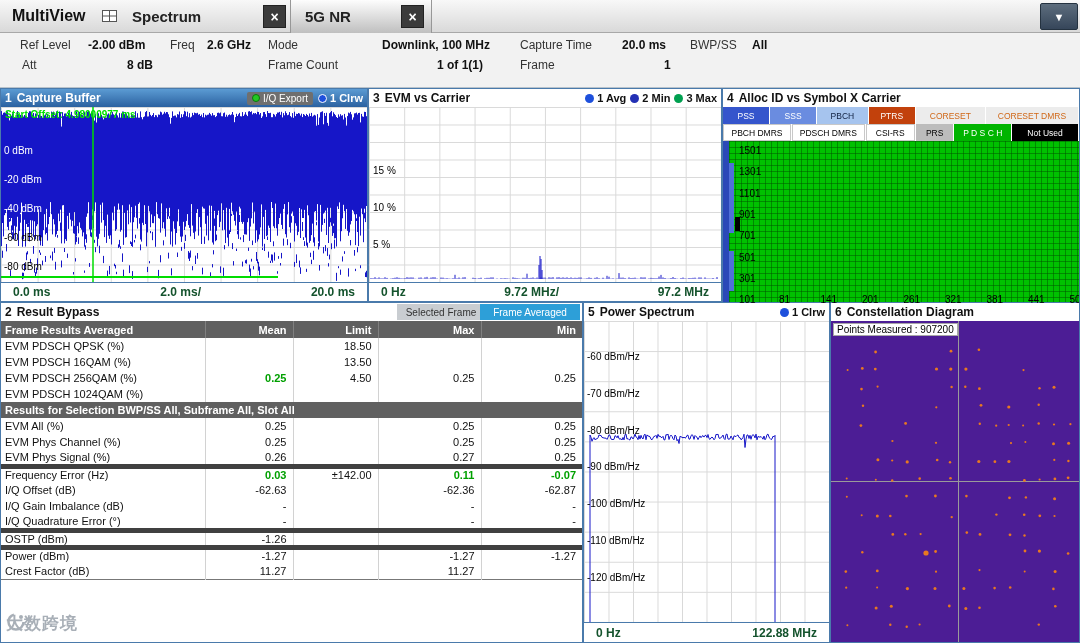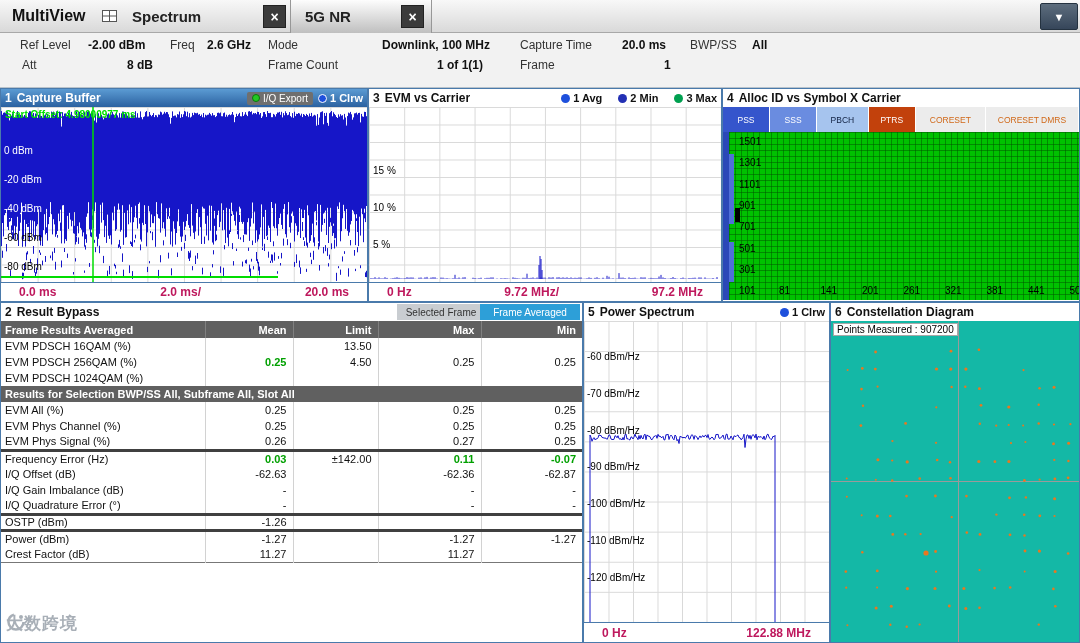--- a/index.html
+++ b/index.html
@@ -43,29 +43,29 @@
   .dot{width:9px;height:9px;border-radius:50%;display:inline-block;flex:none}
   .tracelab{font-size:11px;font-weight:bold;display:flex;align-items:center;gap:3px}
   .iqchip{display:flex;align-items:center;gap:3px;background:#6f6f6f;color:#fff;
     font-size:10px;font-weight:normal;padding:1px 5px;border-radius:2px;cursor:pointer}
   .iqdot{width:8px;height:8px;border-radius:50%;background:#22c822;border:1px solid #0a7a0a}
   .plot{position:relative;background:#fff;overflow:hidden;
     background-image:linear-gradient(to right,#d9d9d9 1px,transparent 1px),
                      linear-gradient(to bottom,#d9d9d9 1px,transparent 1px);
     background-size:10% 100%,100% 10%}
   .xaxis{height:19px;display:flex;justify-content:space-between;align-items:center;
-    padding:0 18px;font-size:12px;font-weight:bold;color:#be185d;border-top:1px solid #4a7aab;background:#fff}
+    padding:0 12px;font-size:12px;font-weight:bold;color:#14532d;border-top:1px solid #4a7aab;background:#fff}
   .ylab{position:absolute;font-size:10px;white-space:nowrap;z-index:3}
   svg{position:absolute;left:0;top:0}
 
   
   #capture-offset{position:absolute;left:4px;top:2px;font-size:10px;color:#00e000;z-index:4;font-weight:bold}
 
   
-  #alloc-legend1,#alloc-legend2{display:flex;height:25px}
+  #alloc-legend1,#alloc-legend2{display:flex;height:17px}
   .chip{display:flex;align-items:center;justify-content:center;font-size:8.5px;
     white-space:nowrap;overflow:hidden;margin-right:1px}
   #alloc-grid{position:relative;height:168px;background:#00c100;overflow:hidden;
     background-image:linear-gradient(rgba(0,85,0,.5) 1px,transparent 1px),
                      linear-gradient(90deg,rgba(0,85,0,.5) 1px,transparent 1px);
     background-size:6px 6px}
 
   
   #rtab1{position:absolute;right:97px;top:1px;width:88px;height:16px;background:#c9cdd1;color:#333;
     font-size:10px;font-weight:normal;display:flex;align-items:center;justify-content:center;cursor:pointer}
@@ -74,21 +74,21 @@
   #rtable{border-collapse:collapse;table-layout:fixed;width:581px;font-size:11px;color:#111;
     border-bottom:1px solid #777}
   #rtable th{background:#606060;color:#fff;font-weight:bold;height:17px;text-align:right;padding:0 6px;
     border-right:1px solid #808080}
   #rtable th.nm{text-align:left;padding-left:4px}
   #rtable td{height:16px;padding:0 6px;border-right:1px solid #d2d2d2;white-space:nowrap;overflow:hidden}
   #rtable td:last-child,#rtable th:last-child{border-right:none}
   #rtable td.nm{text-align:left;padding:0 2px 0 4px}
   #rtable td.val{text-align:right}
   #rtable td.sect{background:#606060;color:#fff;font-weight:bold;text-align:left;padding-left:4px}
-  #rtable tr.sep td{border-bottom:3px solid #404040}
+  #rtable tr.sep td{border-bottom:5px solid #404040}
   .grn{color:#00a000 !important;font-weight:bold}
 
   
   #pts-box{position:absolute;left:2px;top:2px;font-size:10px;color:#000;background:#fff;
     border:1px solid #a8a8a8;padding:0 3px;z-index:4}
   .axis-v{position:absolute;left:127px;top:0;width:1px;height:100%;background:#9a9a9a}
   .axis-h{position:absolute;left:0;top:160px;width:100%;height:1px;background:#9a9a9a}
 
   
   #watermark{position:absolute;left:6px;top:612px;display:flex;align-items:center;gap:5px;
@@ -173,21 +173,21 @@
       <span>2.0 ms/</span>
       <span>20.0 ms</span>
     </div>
   </div>
 
   <div class="panel" style="left:368px;top:88px;width:354px;height:214px">
     <div class="ptitle">
       <span class="pnum">3</span>
       <span>EVM vs Carrier</span>
       <span class="spacer"></span>
-      <span id="evm-legend" style="display:flex;gap:16px">
+      <span id="evm-legend" style="display:flex;gap:4px">
           <span class="tracelab">
             <span class="dot" style="background: rgb(30, 80, 220);"></span>
             <span>1 Avg</span>
           </span>
           <span class="tracelab">
             <span class="dot" style="background: rgb(35, 48, 180);"></span>
             <span>2 Min</span>
           </span>
           <span class="tracelab">
             <span class="dot" style="background: rgb(0, 160, 80);"></span>
@@ -215,20 +215,28 @@
       <span class="pnum">4</span>
       <span>Alloc ID vs Symbol X Carrier</span>
     </div>
     <div id="alloc-legend1">
         <div class="chip" style="background: rgb(53, 85, 204); color: rgb(255, 255, 255); flex: 1 1 0%;">PSS</div>
         <div class="chip" style="background: rgb(106, 140, 224); color: rgb(255, 255, 255); flex: 1 1 0%;">SSS</div>
         <div class="chip" style="background: rgb(166, 196, 238); color: rgb(16, 32, 64); flex: 1.1 1 0%;">PBCH</div>
         <div class="chip" style="background: #c2410c; color: rgb(255, 255, 255); flex: 1 1 0%;">PTRS</div>
         <div class="chip" style="background: rgb(236, 236, 236); color: rgb(208, 104, 24); flex: 1.5 1 0%;">CORESET</div>
         <div class="chip" style="background: rgb(236, 236, 236); color: rgb(208, 104, 24); flex: 2 1 0%;">CORESET DMRS</div>
+      </div>
+    <div id="alloc-legend2">
+        <div class="chip" style="background: rgb(255, 255, 255); color: rgb(0, 0, 0); flex: 1.4 1 0%; border: 1px solid rgb(200, 200, 200);">PBCH DMRS</div>
+        <div class="chip" style="background: rgb(255, 255, 255); color: rgb(0, 0, 0); flex: 1.5 1 0%; border: 1px solid rgb(200, 200, 200);">PDSCH DMRS</div>
+        <div class="chip" style="background: rgb(255, 255, 255); color: rgb(0, 0, 0); flex: 1 1 0%; border: 1px solid rgb(200, 200, 200);">CSI-RS</div>
+        <div class="chip" style="background: rgb(188, 188, 188); color: rgb(0, 0, 0); flex: 0.8 1 0%;">PRS</div>
+        <div class="chip" style="background: rgb(0, 180, 0); color: rgb(255, 255, 255); flex: 1.2 1 0%;">P D S C H</div>
+        <div class="chip" style="background: rgb(0, 0, 0); color: rgb(255, 255, 255); flex: 1.4 1 0%;">Not Used</div>
       </div>
     <div id="alloc-grid">
       <div style="position:absolute;left:0;top:0;width:6px;height:100%;background:#2a48b8"></div>
       <div style="position:absolute;left:6px;top:22px;width:5px;height:70px;background:#5070d8"></div>
       <div style="position:absolute;left:6px;top:110px;width:5px;height:40px;background:#5070d8"></div>
       <div style="position:absolute;left:12px;top:76px;width:5px;height:14px;background:#000"></div>
     <span class="ylab" style="left: 16px; top: 4px; color: rgb(0, 0, 0);">1501</span>
         <span class="ylab" style="left: 16px; top: 25.3px; color: rgb(0, 0, 0);">1301</span>
         <span class="ylab" style="left: 16px; top: 46.6px; color: rgb(0, 0, 0);">1101</span>
         <span class="ylab" style="left: 16px; top: 67.9px; color: rgb(0, 0, 0);">901</span>
@@ -266,20 +274,27 @@
         <tr>
           <th class="nm">Frame Results Averaged</th>
           <th>Mean</th>
           <th>Limit</th>
           <th>Max</th>
           <th>Min</th>
         </tr>
       </thead>
       <tbody id="result-body">
           <tr>
+            <td class="nm">EVM PDSCH QPSK (%)</td>
+            <td class="val"></td>
+            <td class="val">18.50</td>
+            <td class="val"></td>
+            <td class="val"></td>
+          </tr>
+          <tr>
             <td class="nm">EVM PDSCH 16QAM (%)</td>
             <td class="val"></td>
             <td class="val">13.50</td>
             <td class="val"></td>
             <td class="val"></td>
           </tr>
           <tr>
             <td class="nm">EVM PDSCH 256QAM (%)</td>
             <td class="val grn">0.25</td>
             <td class="val">4.50</td>
@@ -396,21 +411,21 @@
       <span>0 Hz</span>
       <span>122.88 MHz</span>
     </div>
   </div>
 
   <div class="panel" style="left:830px;top:302px;width:250px;height:341px">
     <div class="ptitle">
       <span class="pnum">6</span>
       <span>Constellation Diagram</span>
     </div>
-    <div style="position:relative;height:321px;background:#14b8a6;overflow:hidden" id="const-plot">
+    <div style="position:relative;height:321px;background:#4c1d95;overflow:hidden" id="const-plot">
       <span id="pts-box">Points Measured : 907200</span>
       <div class="axis-v"></div>
       <div class="axis-h"></div>
       <svg id="const-dots" width="248" height="321">
           <circle cx="16.6" cy="49.0" r="1.0" fill="#e87820"></circle>
           <circle cx="15.7" cy="157.6" r="1.0" fill="#e87820"></circle>
           <circle cx="15.8" cy="175.8" r="1.0" fill="#e87820"></circle>
           <circle cx="14.8" cy="250.6" r="1.3" fill="#e87820"></circle>
           <circle cx="15.2" cy="266.7" r="1.1" fill="#e87820"></circle>
           <circle cx="16.4" cy="304.2" r="1.0" fill="#e87820"></circle>

